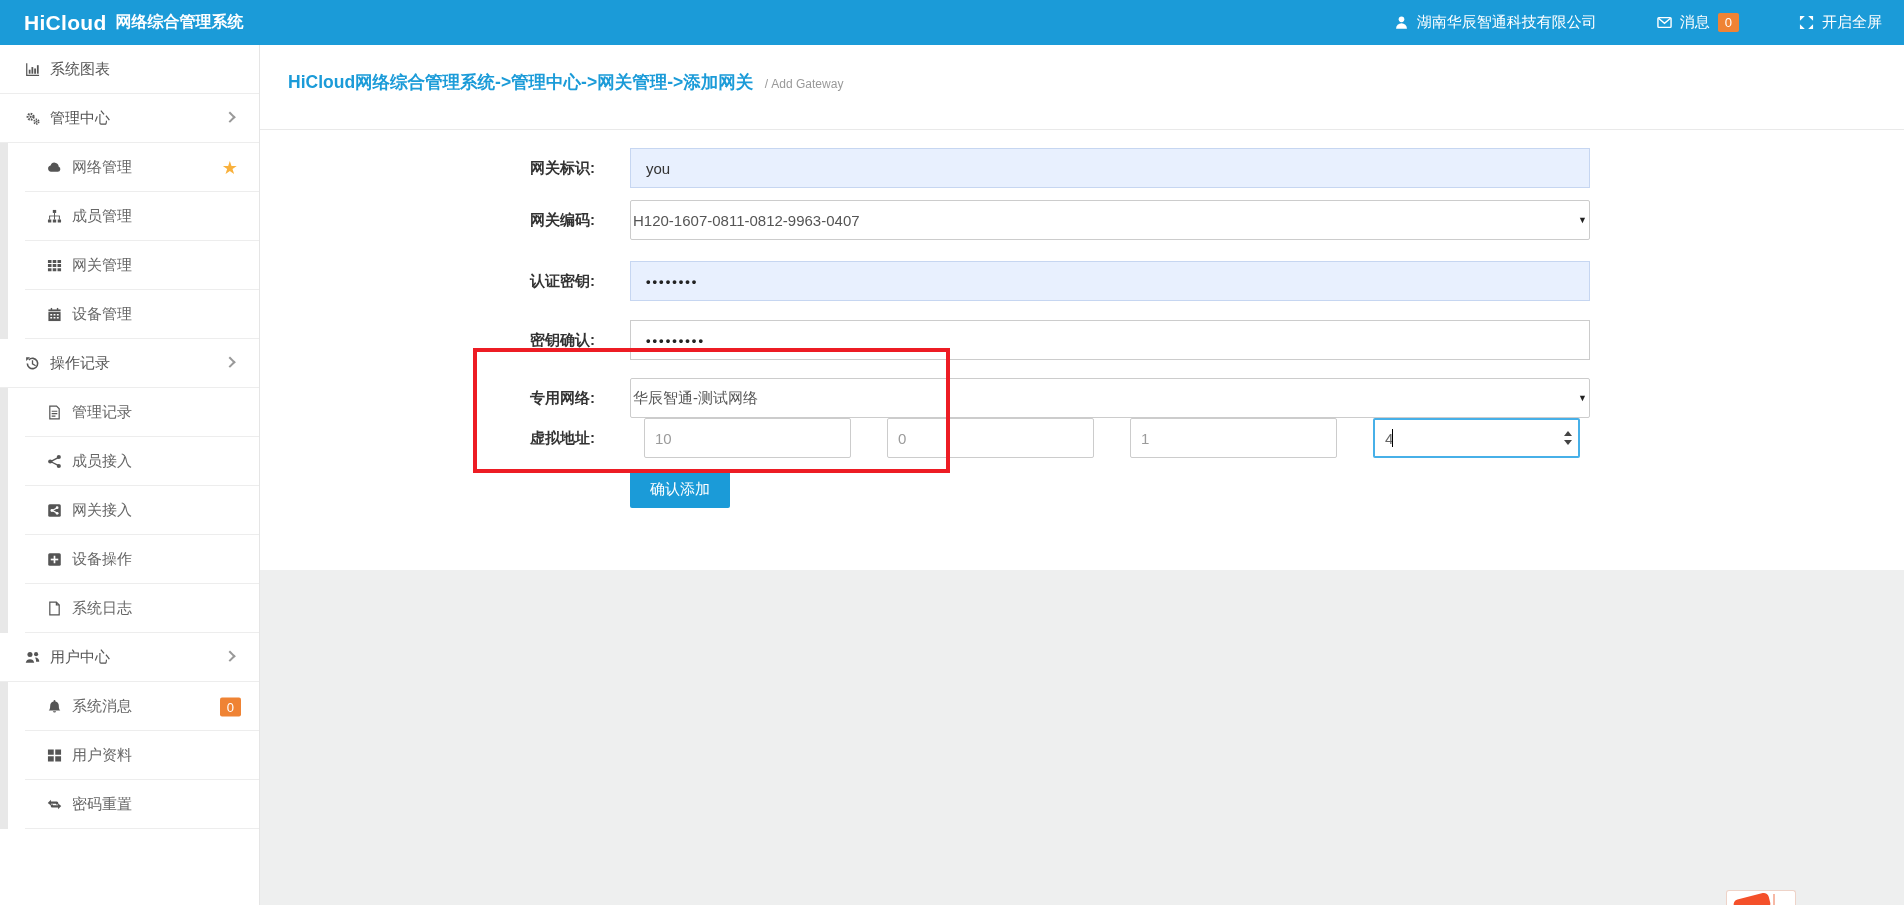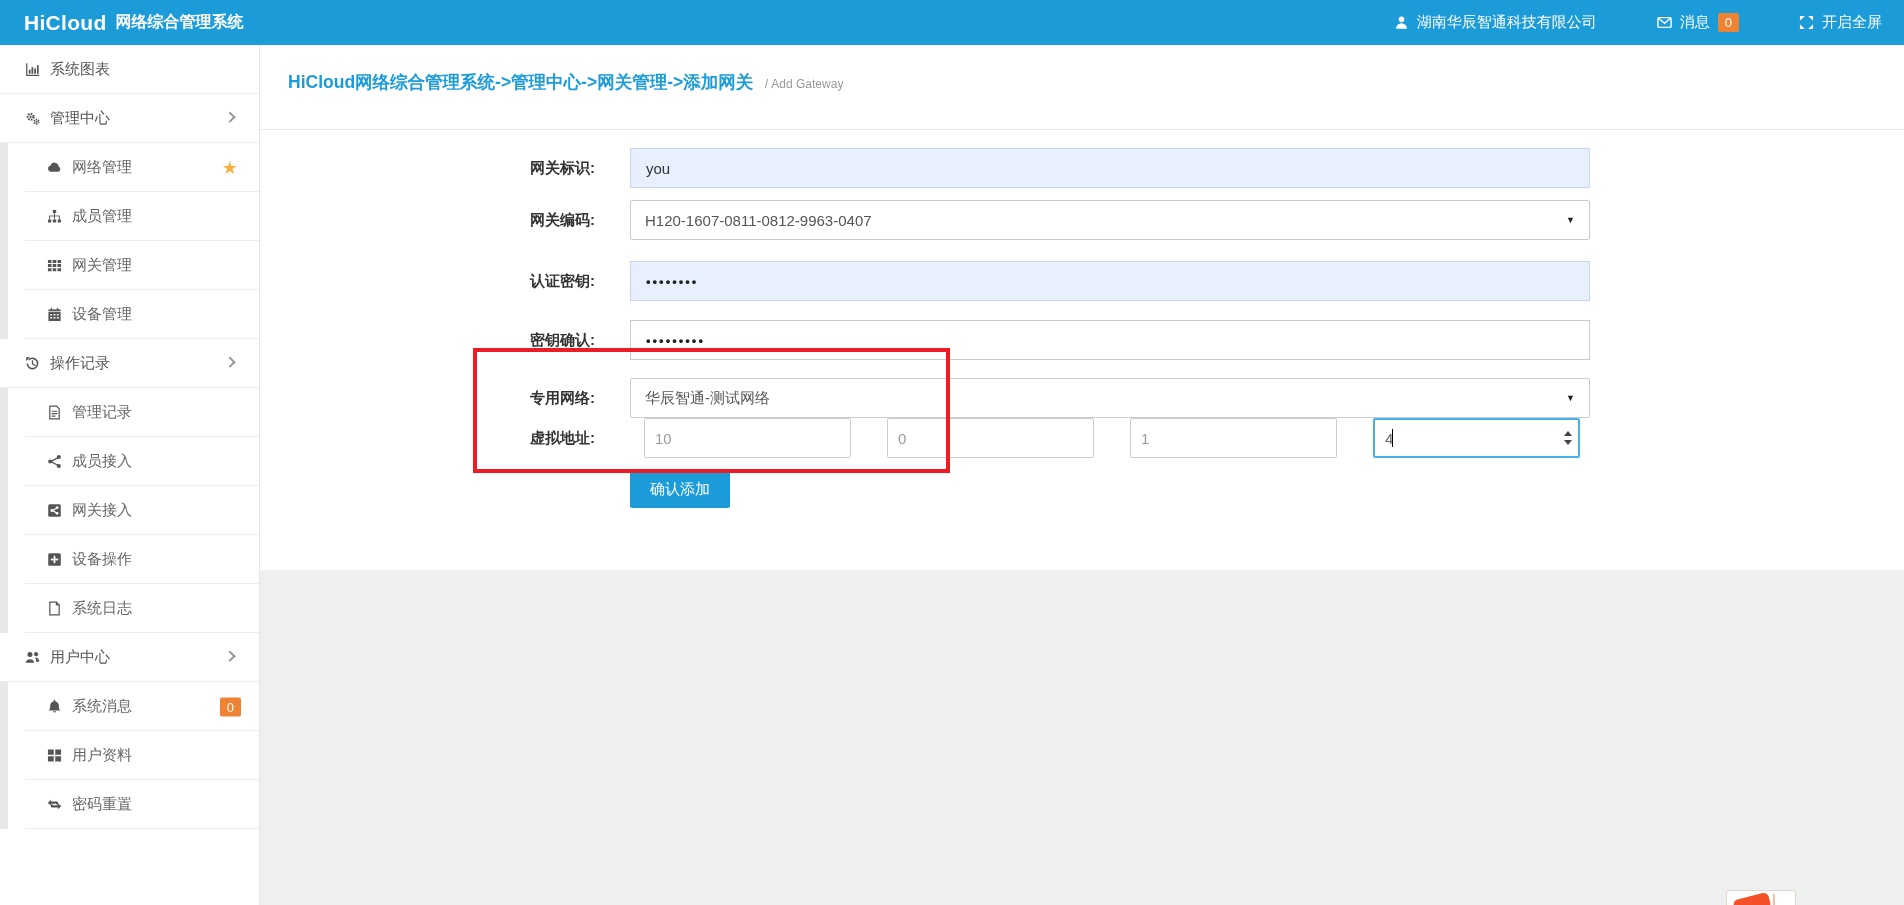--- a/index.html
+++ b/index.html
@@ -48,21 +48,21 @@
 
   .form{position:relative;}
   .form-row{display:flex;align-items:center;}
   .form-label{width:335px;text-align:right;font-weight:bold;font-size:15px;color:#333;flex:none;}
   .ctl{margin-left:35px;height:40px;}
   .wide{width:960px;}
   input.text{border:1px solid #ccc;border-radius:0;padding:0 15px;font-size:15px;color:#333;outline:none;background:#fff;}
   input.autofill{background:var(--autofill-bg);border:1px solid #c6d6f1;}
   input.dots{font-weight:bold;letter-spacing:2px;font-size:13px;color:#222;}
   .select{border:1px solid #ccc;border-radius:2px;background:#fff;display:flex;align-items:center;
-    padding:0 14px;cursor:pointer;}
+    padding:0 2px;cursor:pointer;}
   .select-text{font-size:15px;color:#555;}
   .select-arrow{margin-left:auto;font-size:9px;color:#222;}
 
   .row-gateway-id{margin-top:18px;}
   .row-gateway-code{margin-top:12px;}
   .row-auth-key{margin-top:21px;}
   .row-key-confirm{margin-top:19px;}
   .row-private-network{margin-top:18px;}
   .row-virtual-address{}
   .row-submit{margin-top:13px;}

